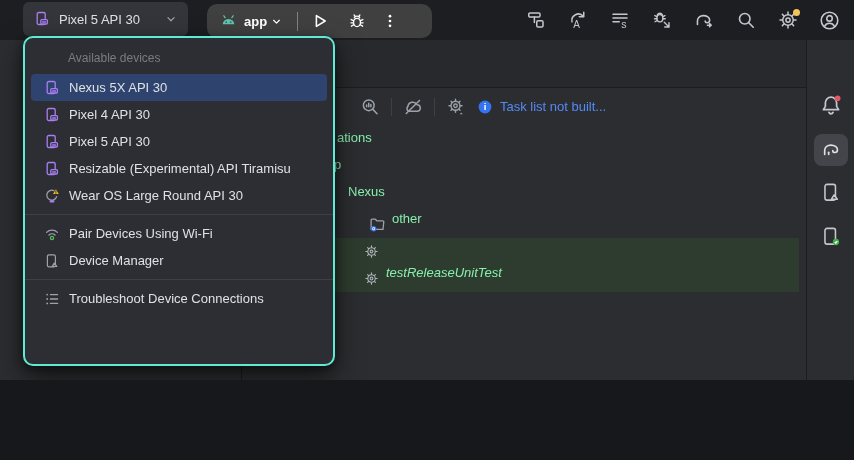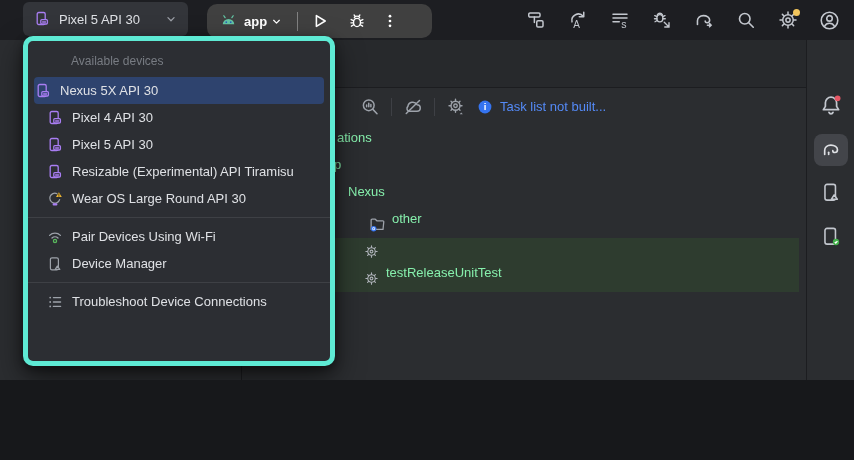--- a/index.html
+++ b/index.html
@@ -47,27 +47,27 @@
   
   .stripe { position:absolute; left:806px; top:40px; width:48px; height:420px; background:#2b2d30; border-left:1px solid #1c1d20; }
   .stripe .st-ic { position:absolute; left:50%; transform:translateX(-50%); color:#c3c7ce; cursor:pointer; }
   .st-selected { position:absolute; left:7px; top:94px; width:34px; height:32px; background:#43454a; border-radius:8px; }
 
   .v-divider { position:absolute; left:241px; top:40px; width:1px; height:420px; background:#1c1d20; }
 
   
   .popup {
     position:absolute; left:23px; top:36px; width:312px; height:330px;
-    background:#2c2e33; border:5px solid #5eead4; border-radius:10px;
+    background:#2c2e33; border:2px solid #5eead4; border-radius:10px;
     box-shadow:0 12px 28px rgba(0,0,0,.55), 0 3px 10px rgba(0,0,0,.4);
     padding-top:10px; z-index:20;
   }
   .menu-header { height:20px; line-height:20px; padding-left:43px; color:#787c83; font-size:12px; margin-bottom:6px; }
   .menu-item { display:flex; align-items:center; height:27px; padding:0 10px 0 19px; gap:9px; cursor:pointer; white-space:nowrap; }
-  .menu-item.selected { background:#2e436e; border-radius:4px; margin:0 6px; padding-left:1px;text-align:center; }
+  .menu-item.selected { background:#2e436e; border-radius:4px; margin:0 6px; padding-left:13px;text-align:center; }
   .menu-sep { height:1px; background:#3e4045; margin:5px 0; }
 </style>
 </head>
 <body>
 
 <div class="app">
 
   <div class="toolbar">
 
     <div class="device-btn">
@@ -241,21 +241,21 @@
     </div>
     <div class="tree-row hl" style="top:198px;">
       <span class="ic">
         <svg width="15" height="15" viewBox="0 0 16 16" fill="none" stroke="#aeb2b9" stroke-width="1.2" stroke-linecap="round">
           <circle cx="8" cy="8" r="4"></circle>
             <circle cx="8" cy="8" r="1.5"></circle>
           <path d="M8 2 V3.6 M8 12.4 V14 M2 8 H3.6 M12.4 8 H14 M3.8 3.8 L5 5 M11 11 L12.2 12.2 M12.2 3.8 L11 5 M3.8 12.2 L5 11"></path>
         </svg>
       </span>
     </div>
-    <div class="tree-row hl" style="top:225px;">
+    <div class="tree-row hl" style="top:225px;font-style:italic;">
       <span class="ic">
         <svg width="15" height="15" viewBox="0 0 16 16" fill="none" stroke="#aeb2b9" stroke-width="1.2" stroke-linecap="round">
           <circle cx="8" cy="8" r="4"></circle>
             <circle cx="8" cy="8" r="1.5"></circle>
           <path d="M8 2 V3.6 M8 12.4 V14 M2 8 H3.6 M12.4 8 H14 M3.8 3.8 L5 5 M11 11 L12.2 12.2 M12.2 3.8 L11 5 M3.8 12.2 L5 11"></path>
         </svg>
       </span>
       <span>testReleaseUnitTest</span>
     </div>
   </div>

